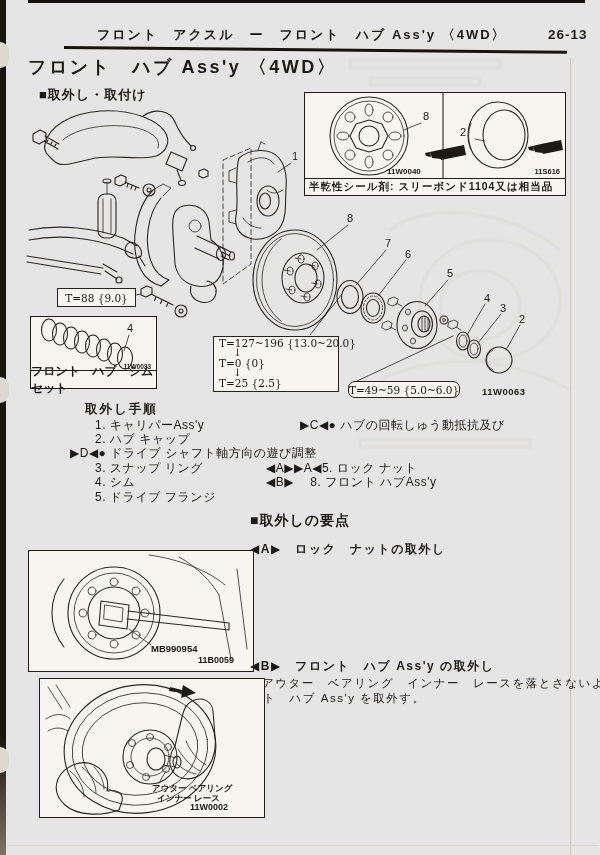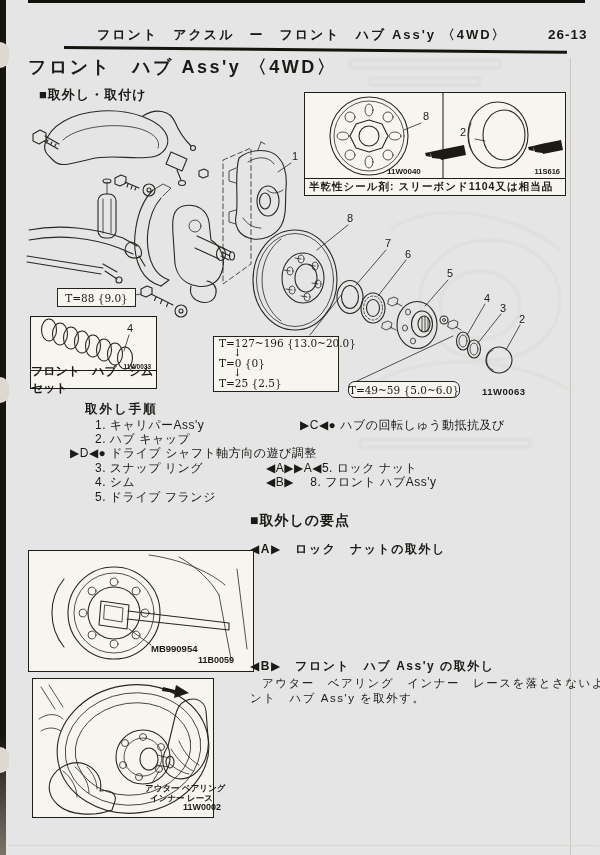--- a/index.html
+++ b/index.html
@@ -304,21 +304,21 @@
       <path class="ln2" d="M100,78 L122,94"></path>
       <text class="svgpart" x="122" y="101" font-size="9.5" font-weight="normal">MB990954</text>
       <text class="svgpart" x="205" y="112" font-size="9" text-anchor="end">11B0059</text>
     </svg>
   </div>
 
   <div class="abs kp-a" style="left:250px;top:658px;">◀B▶　フロント　ハブ Ass'y の取外し</div>
   <div class="abs note" style="left:262px;top:676px;">アウター　ベアリング　インナー　レースを落とさないようにフロ</div>
   <div class="abs note" style="left:250px;top:691px;">ント　ハブ Ass'y を取外す。</div>
 
-  <div class="abs figbox" style="left:32px;top:678px;width:182px;height:140px;">
+  <div class="abs figbox" style="left:39px;top:678px;width:226px;height:140px;">
     <svg class="abs" style="left:0;top:0;" width="223" height="137" viewBox="0 0 223 137">
 
       <path class="ln2" d="M8,8 L22,30 M16,6 L30,28 M6,40 C14,34 24,34 30,40 M8,52 c6,-4 14,-4 20,0"></path>
 
       <g transform="rotate(-8 100 70)">
         <ellipse class="ln" cx="100" cy="70" rx="76" ry="64"></ellipse>
         <ellipse class="ln2" cx="100" cy="70" rx="68" ry="56"></ellipse>
         <ellipse class="ln2" cx="100" cy="70" rx="58" ry="46"></ellipse>
       </g>
 

